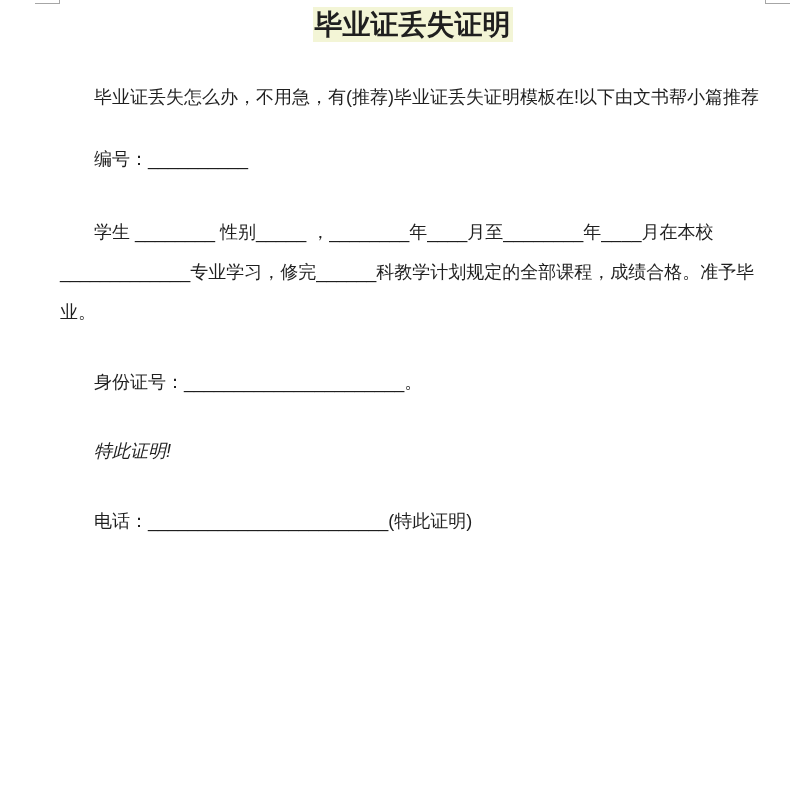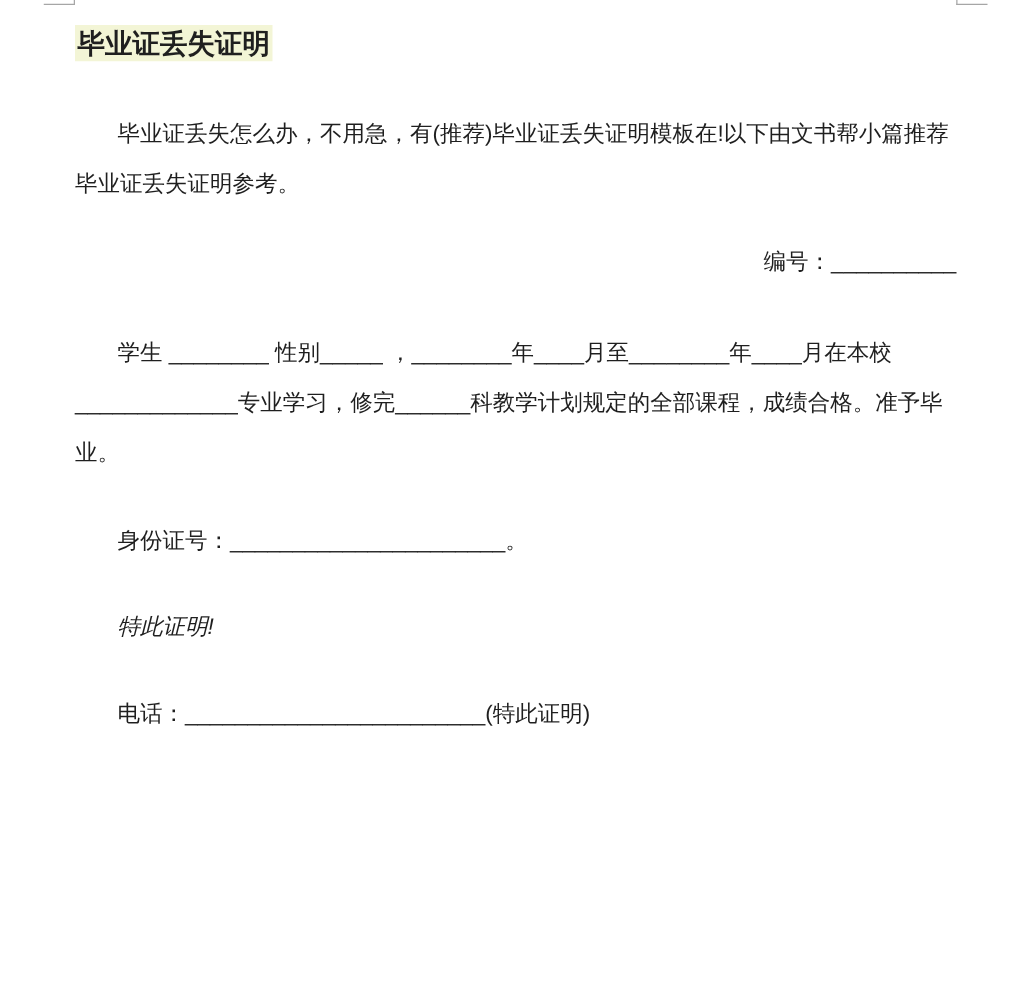--- a/index.html
+++ b/index.html
@@ -21,33 +21,33 @@
     overflow: hidden;
   }
   
   .mark { position: absolute; top: 0; width: 25px; height: 4px; }
   .mark.tl { left: 35px; border-bottom: 1px solid var(--boundary_mark); border-right: 1px solid var(--boundary_mark); }
   .mark.tr { left: 765px; border-bottom: 1px solid var(--boundary_mark); border-left: 1px solid var(--boundary_mark); }
 
   .content { padding: 0 42px 0 60px; }
 
   .title {
-    margin-top: 19px;
+    margin-top: 9px;
     line-height: 32px;
-    text-align: left;
-    font-size: 22px;
+    text-align: center;
+    font-size: 28px;
     font-weight: bold;
   }
   .title .hl { background: var(--highlight); padding: 2px 2px; }
 
   .line { display: block; line-height: 40px; white-space: nowrap; }
   .ind  { padding-left: 34px; }
 
   .p-intro   { margin-top: 36px; }
-  .p-serial  { margin-top: 22px; text-align: right; }
+  .p-serial  { margin-top: 22px; }
   .p-student { margin-top: 33px; }
   .p-cert    { margin-top: 26px; }
   .p-id      { margin-top: 30px; }
   .p-hereby  { margin-top: 29px; font-style: italic; }
   .p-handler { margin-top: 30px; }
   .p-phone   { margin-top: 30px; }
   .p-date    { margin-top: 31px; }
 </style>
 </head>
 <body>
@@ -57,21 +57,20 @@
   <div class="mark tr"></div>
 
   <div class="content">
 
     <h1 class="title">
       <span class="hl">毕业证丢失证明</span>
     </h1>
 
     <p class="p-intro">
       <span class="line ind">毕业证丢失怎么办，不用急，有(推荐)毕业证丢失证明模板在!以下由文书帮小篇推荐</span>
-      <span class="line">毕业证丢失证明参考。</span>
     </p>
 
     <p class="p-serial">
       <span class="line ind">编号：__________</span>
     </p>
 
     <p class="p-student">
       <span class="line ind">学生 ________ 性别_____ ，________年____月至________年____月在本校</span>
       <span class="line">_____________专业学习，修完______科教学计划规定的全部课程，成绩合格。准予毕</span>
       <span class="line">业。</span>

